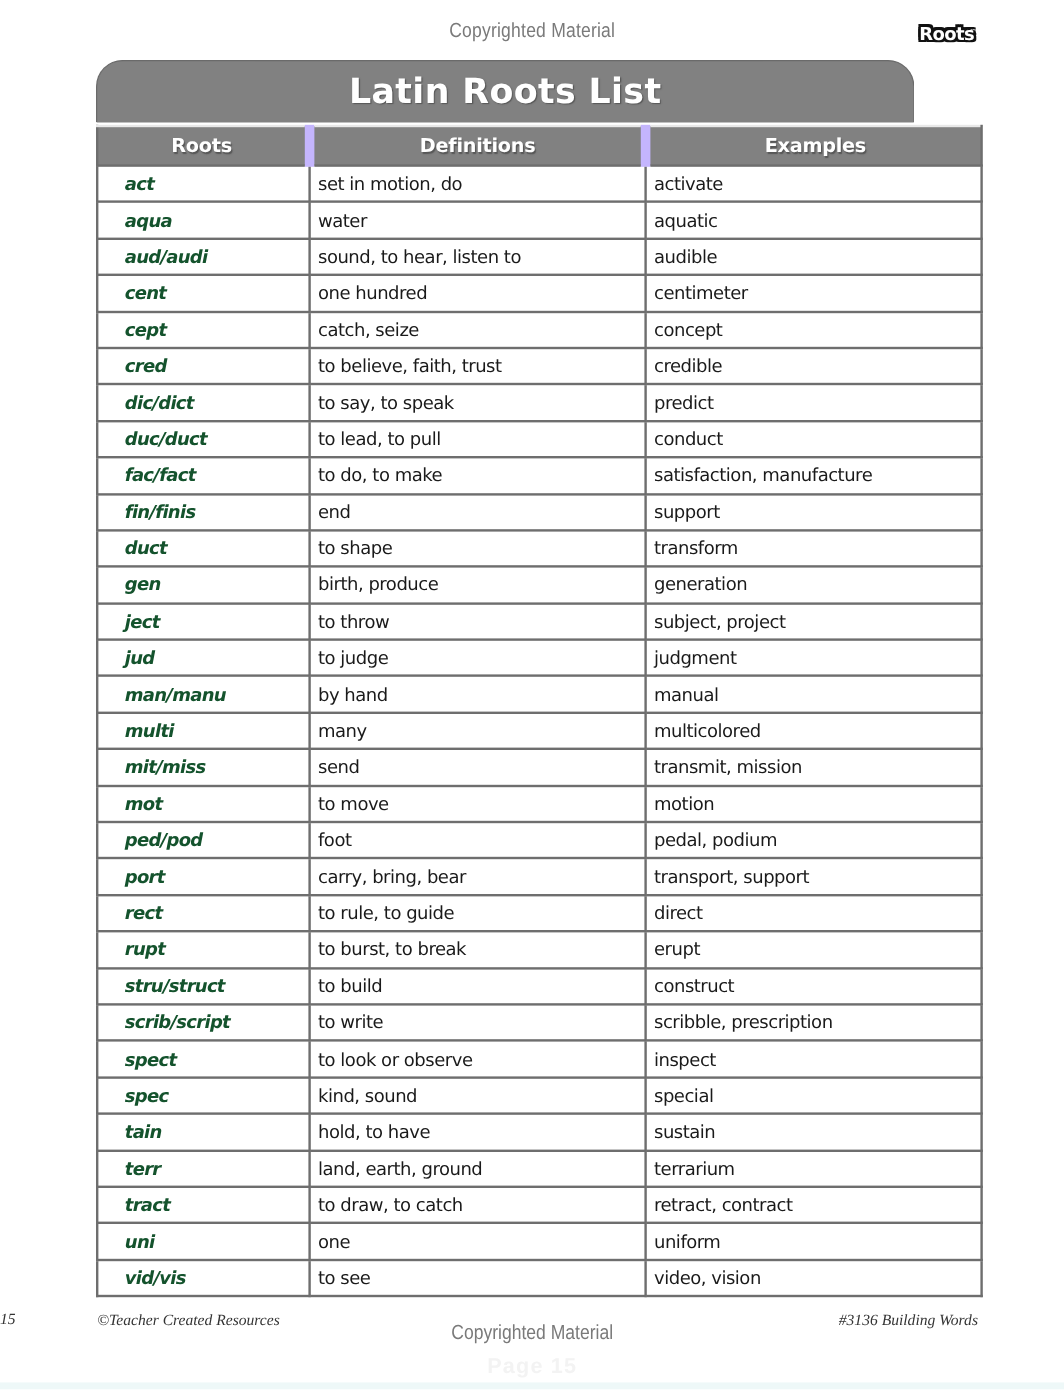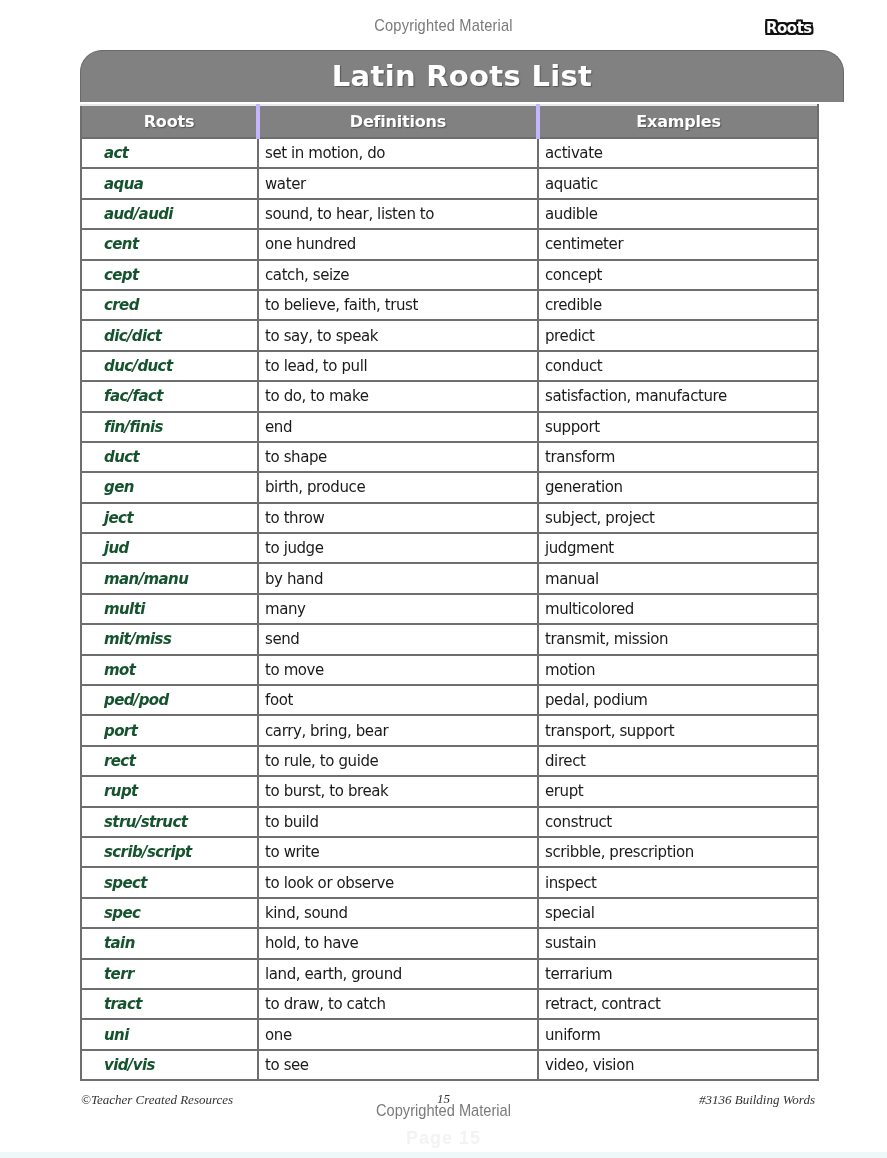--- a/index.html
+++ b/index.html
@@ -36,21 +36,21 @@
       color: #ffffff;
       letter-spacing: -0.5px;
       text-shadow:
         -2px -2px 0 #111, 2px -2px 0 #111, -2px 2px 0 #111, 2px 2px 0 #111,
         0 -2px 0 #111, 0 2px 0 #111, -2px 0 0 #111, 2px 0 0 #111;
     }
     .title-band {
       position: absolute;
       top: 50px;
       left: 80px;
-      width: 764px;
+      width: 682px;
       height: 52px;
       background: #818181;
       border-top-left-radius: 22px;
       border-top-right-radius: 22px;
       border: 1px solid #6a6a6a;
       border-bottom: none;
       box-sizing: border-box;
       text-align: center;
     }
     .title-band .title {
@@ -81,21 +81,21 @@
       font-weight: bold;
       font-size: 16px;
       height: 31px;
       padding: 0;
       border: 2px solid #6e6e6e;
       border-top: 2px solid #e8e8e8;
       text-shadow: 1px 1px 1px #555;
       letter-spacing: -0.2px;
     }
     table.roots th + th {
-      border-left: 4px solid #c4b5fd;
+      border-left: 8px solid #c4b5fd;
       margin-top: 21px;
     }
     table.roots td {
       height: 28.4px;
       padding: 0 0 0 6px;
       border: 2px solid #6e6e6e;
       font-family: "DejaVu Sans", sans-serif;
       font-size: 15px;
       color: #1a1a1a;
       white-space: nowrap;
@@ -126,21 +126,20 @@
       font-family: "Liberation Serif", serif;
       font-style: italic;
       font-size: 13px;
       color: #333;
     }
     .footer-page {
       position: absolute;
       top: 1091px;
       left: 0;
       width: 887px;
-      text-align: center;
       font-family: "Liberation Serif", serif;
       font-style: italic;
       font-size: 13px;
       color: #333;
     }
     .copyright-bottom {
       position: absolute;
       top: 1101px;
       left: 0;
       width: 887px;

